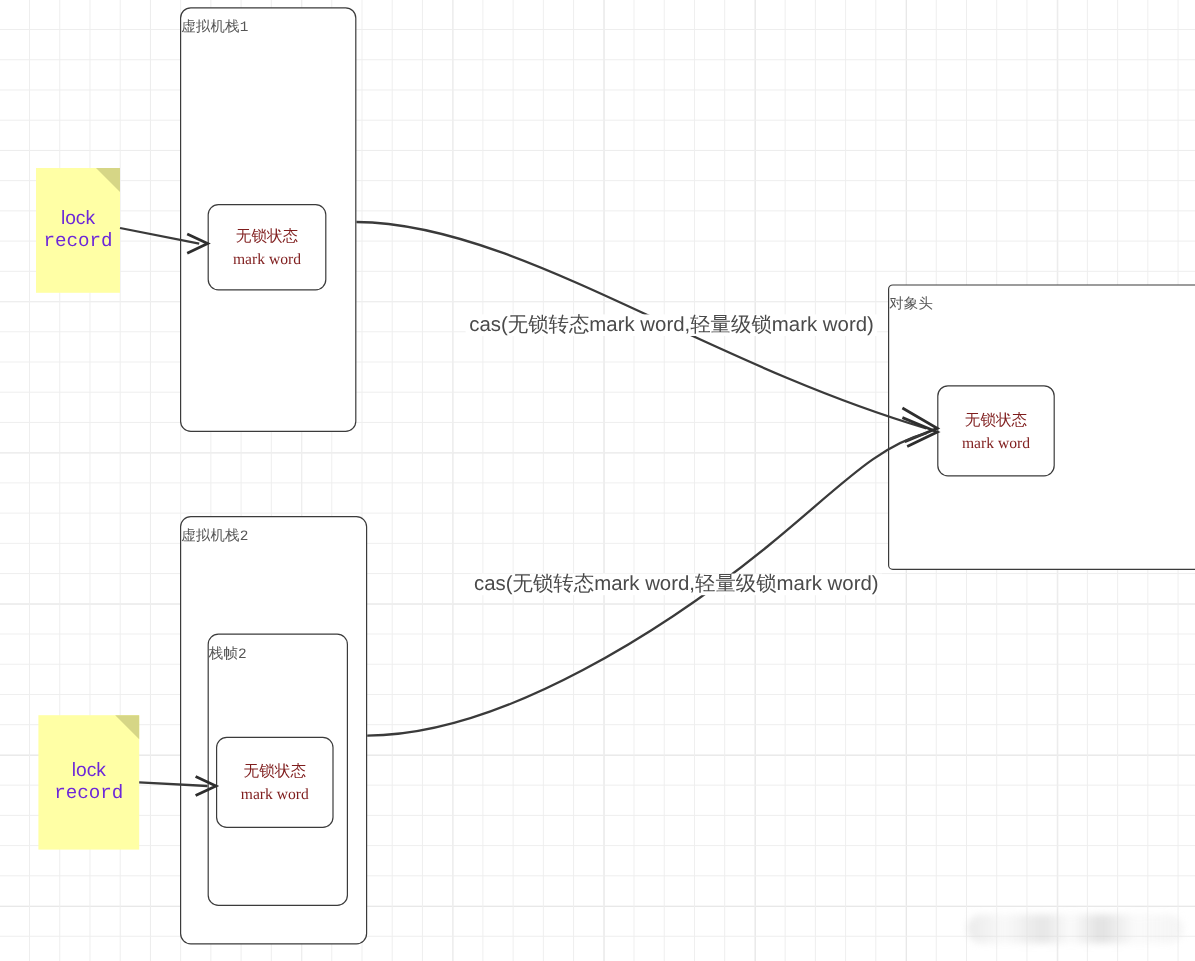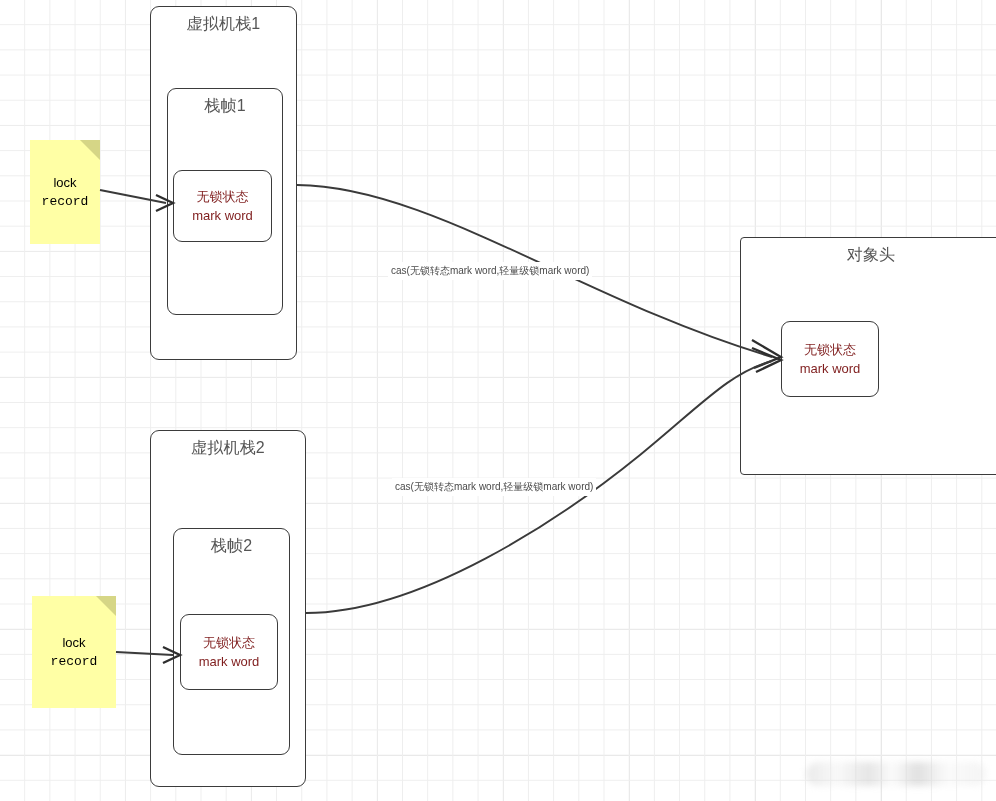--- a/index.html
+++ b/index.html
@@ -38,39 +38,40 @@
     border-radius: 4px;
   }
   .shape.rounded {
     border-radius: 9px;
   }
   .shape-title {
     position: absolute;
     left: 0;
     right: 0;
     top: 7px;
-    text-align: center;
-    font-size: 16px;
+    font-size: 12px;
     color: #555555;
     letter-spacing: 0.2px;
     white-space: nowrap;
+    font-family: Liberation Mono, monospace;
   }
   .centered-label {
     position: absolute;
     left: 0;
     right: 0;
     top: 50%;
     transform: translateY(-50%);
     text-align: center;
     font-size: 13px;
     line-height: 19px;
     color: #7f1d1d;
   }
   .centered-label .l2 {
     display: block;
+    font-family: Liberation Serif, serif;
   }
 
   
   .note {
     position: absolute;
     box-sizing: border-box;
     background: #ffffa5;
     border: none;
   }
   .note .fold {
@@ -82,23 +83,23 @@
     border-left: 20px solid transparent;
     border-top: 20px solid #d6d686;
   }
   .note .note-text {
     position: absolute;
     left: 0;
     right: 0;
     top: 50%;
     transform: translateY(-50%);
     text-align: center;
-    font-size: 13px;
+    font-size: 16px;
     line-height: 19px;
-    color: #000000;
+    color: #6d28d9;
   }
   .note .note-text .l2 { display: block; font-family: Liberation Mono, monospace; }
 
   svg.edges {
     position: absolute;
     left: 0;
     top: 0;
     width: 996px;
     height: 801px;
     overflow: visible;
@@ -110,21 +111,21 @@
   }
   svg.edges path.head {
     fill: none;
     stroke: #2e2e2e;
     stroke-width: 2.3;
     stroke-linecap: butt;
   }
 
   .edge-label {
     position: absolute;
-    font-size: 10px;
+    font-size: 17px;
     color: #4a4a4a;
     white-space: nowrap;
     background: #ffffff;
     padding: 1px 3px;
     line-height: 16px;
   }
 
   .watermark {
     position: absolute;
     left: 806px;
@@ -145,23 +146,20 @@
 </style>
 </head>
 <body>
 
 <div id="canvas">
 
   <div class="shape rounded" style="left:150px; top:6px; width:147px; height:354px;">
     <div class="shape-title">虚拟机栈1</div>
   </div>
 
-  <div class="shape rounded" style="left:167px; top:88px; width:116px; height:227px;">
-    <div class="shape-title">栈帧1</div>
-  </div>
 
   <div class="shape rounded" style="left:173px; top:170px; width:99px; height:72px;">
     <div class="centered-label">
       <span>无锁状态</span>
       <span class="l2">mark word</span>
     </div>
   </div>
 
   <div class="note" style="left:30px; top:140px; width:70px; height:104px;">
     <span class="fold"></span>

